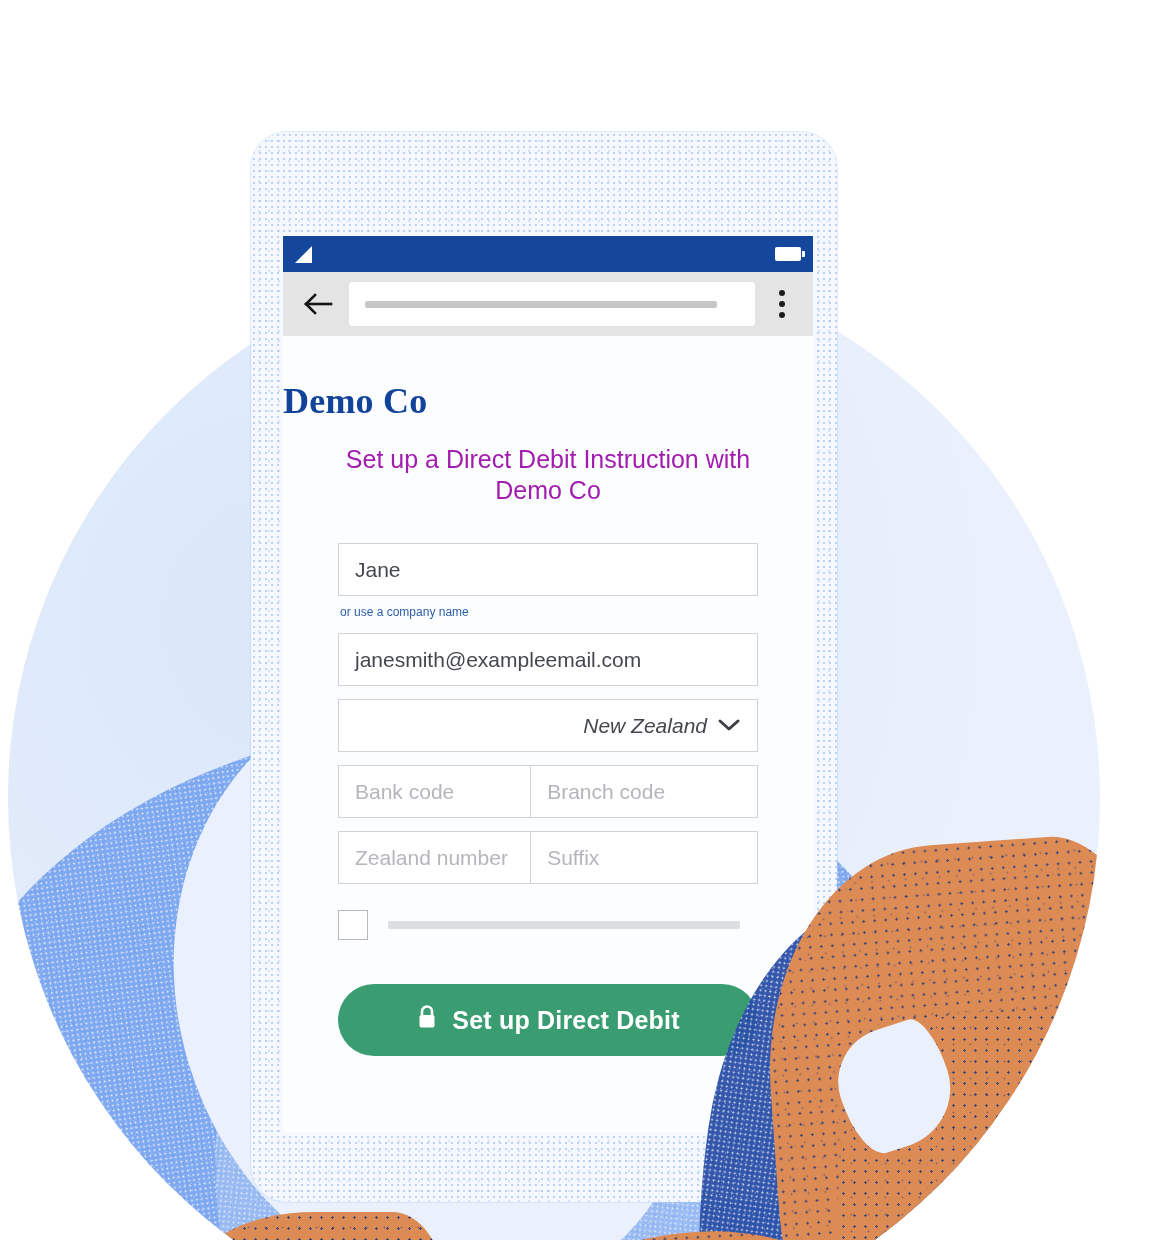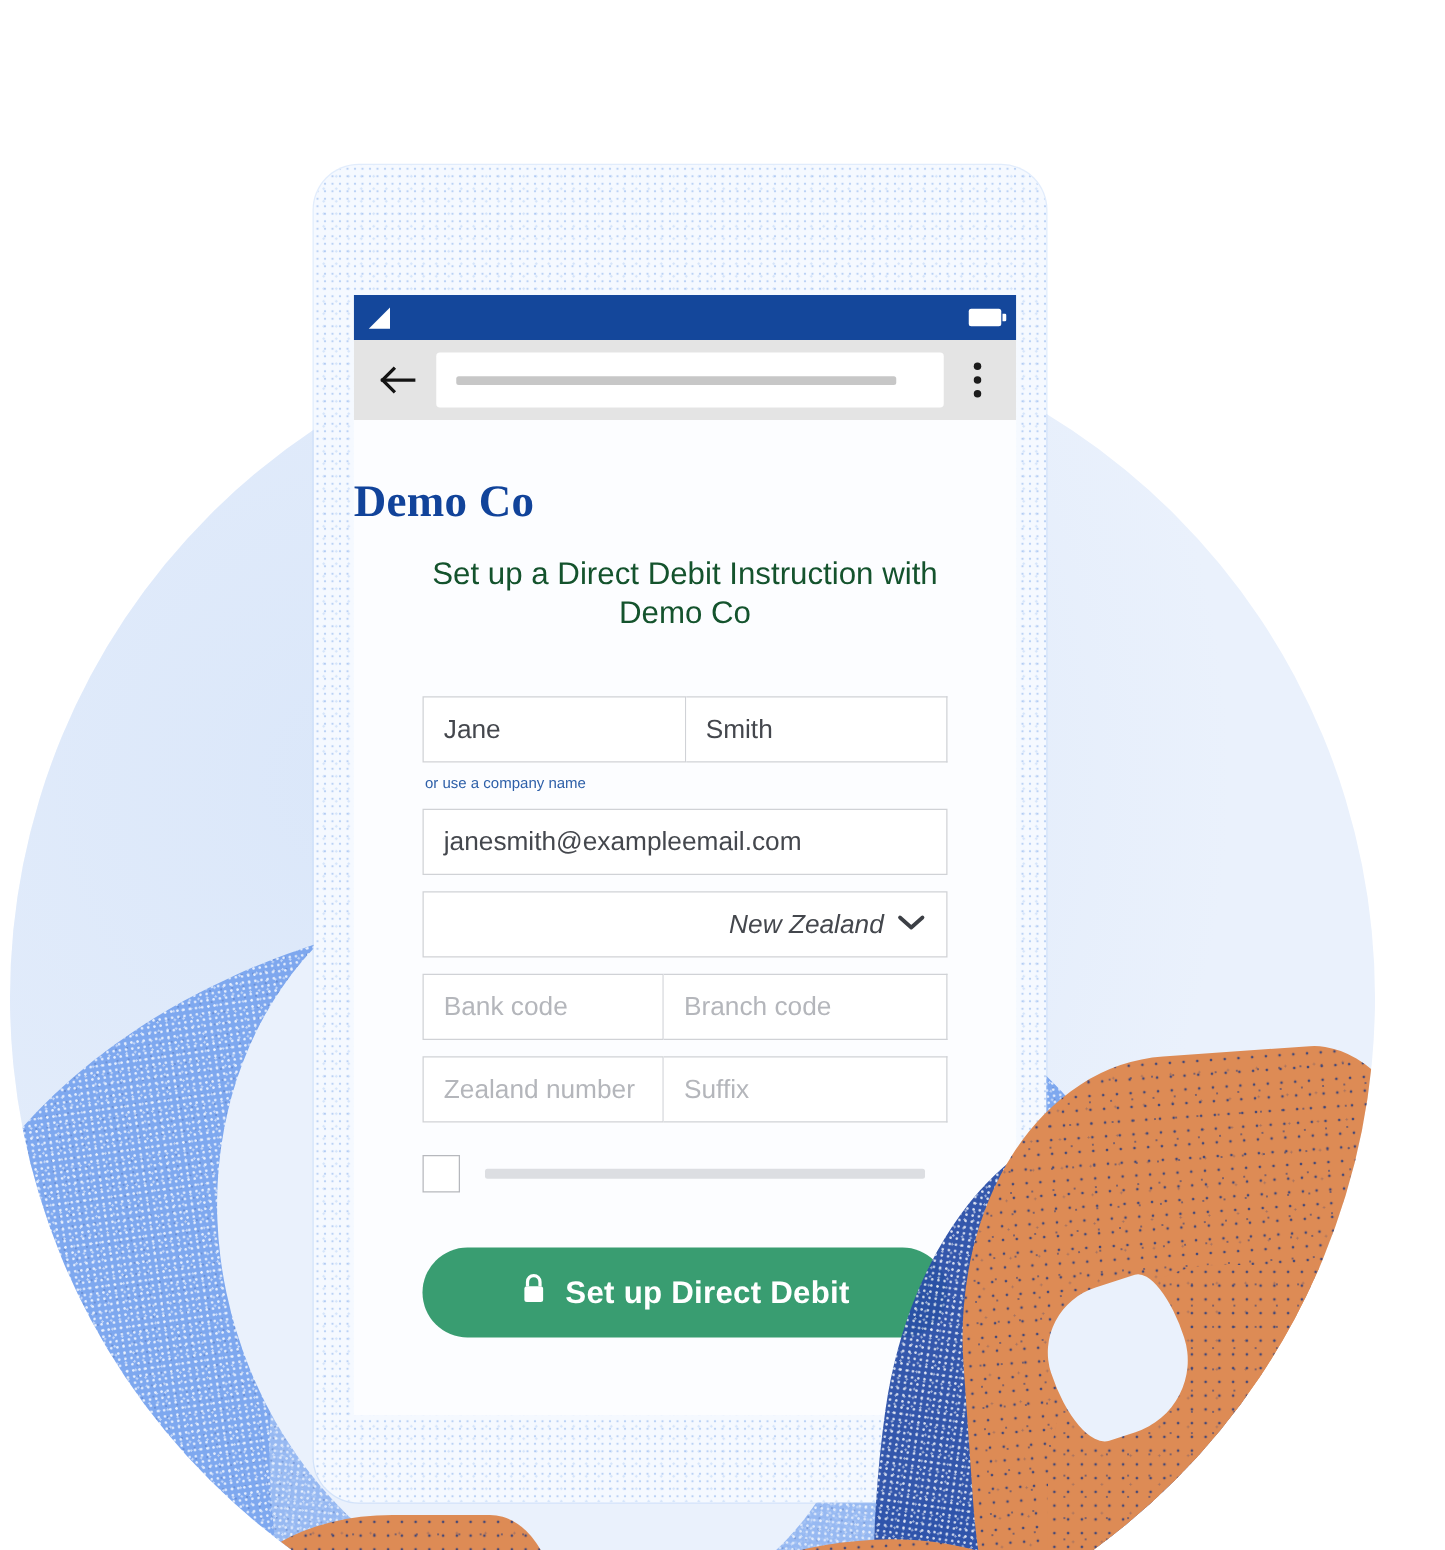--- a/index.html
+++ b/index.html
@@ -293,26 +293,26 @@
     font-weight: 700;
     font-size: 36px;
     letter-spacing: 0.2px;
     color: #11439a;
   }
   .headline {
     text-align: center;
     margin: 22px 30px 0 30px;
     font-size: 25px;
     line-height: 1.22;
-    color: #14532d;
+    color: #a21caf;
     font-weight: 400;
   }
 
   .form {
-    margin: 52px 55px 0 55px;
+    margin: 38px 55px 0 55px;
   }
   .row {
     display: flex;
     margin-bottom: 13px;
   }
   .field {
     border: 1px solid #d0d2d6;
     background: #ffffff;
     height: 53px;
     display: flex;
@@ -437,21 +437,20 @@
     <div class="page">
 
       <div class="brand">Demo Co</div>
 
       <div class="headline">Set up a Direct Debit Instruction with Demo Co</div>
 
       <div class="form">
 
         <div class="row">
           <div class="field">Jane</div>
-          <div class="field">Smith</div>
         </div>
 
         <div class="link-row">or use a company name</div>
 
         <div class="row">
           <div class="field full">janesmith@exampleemail.com</div>
         </div>
 
         <div class="row">
           <div class="field full select-field">

